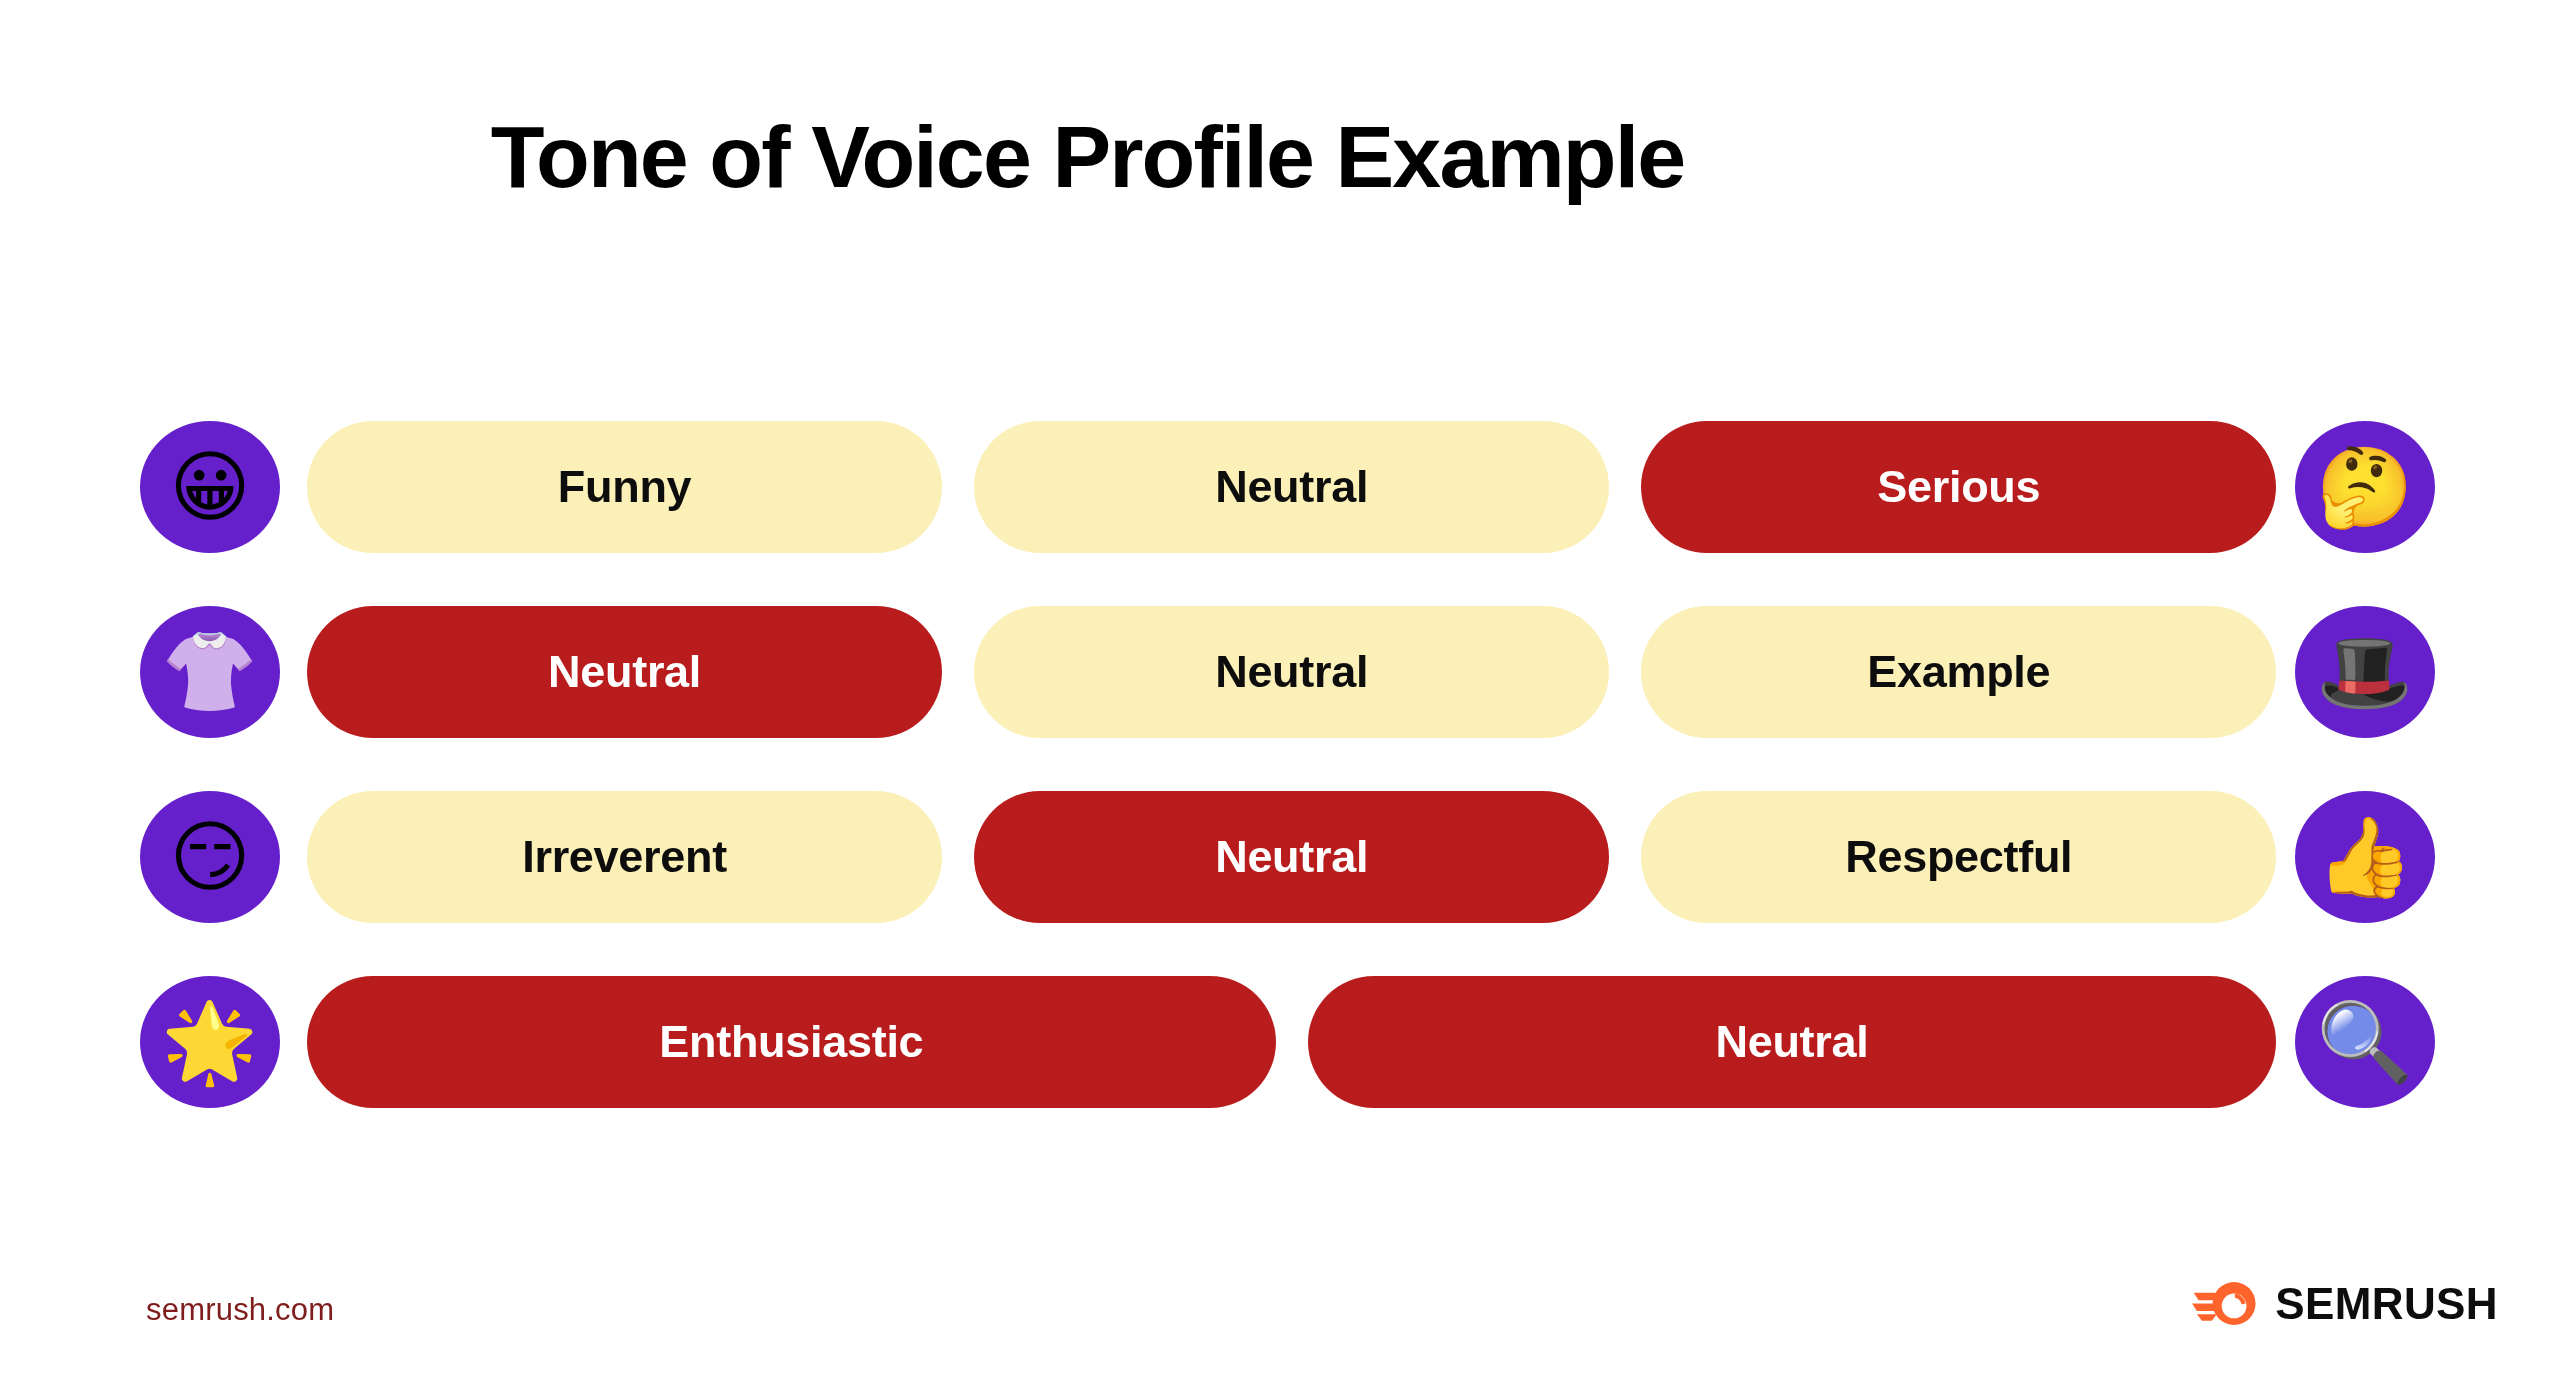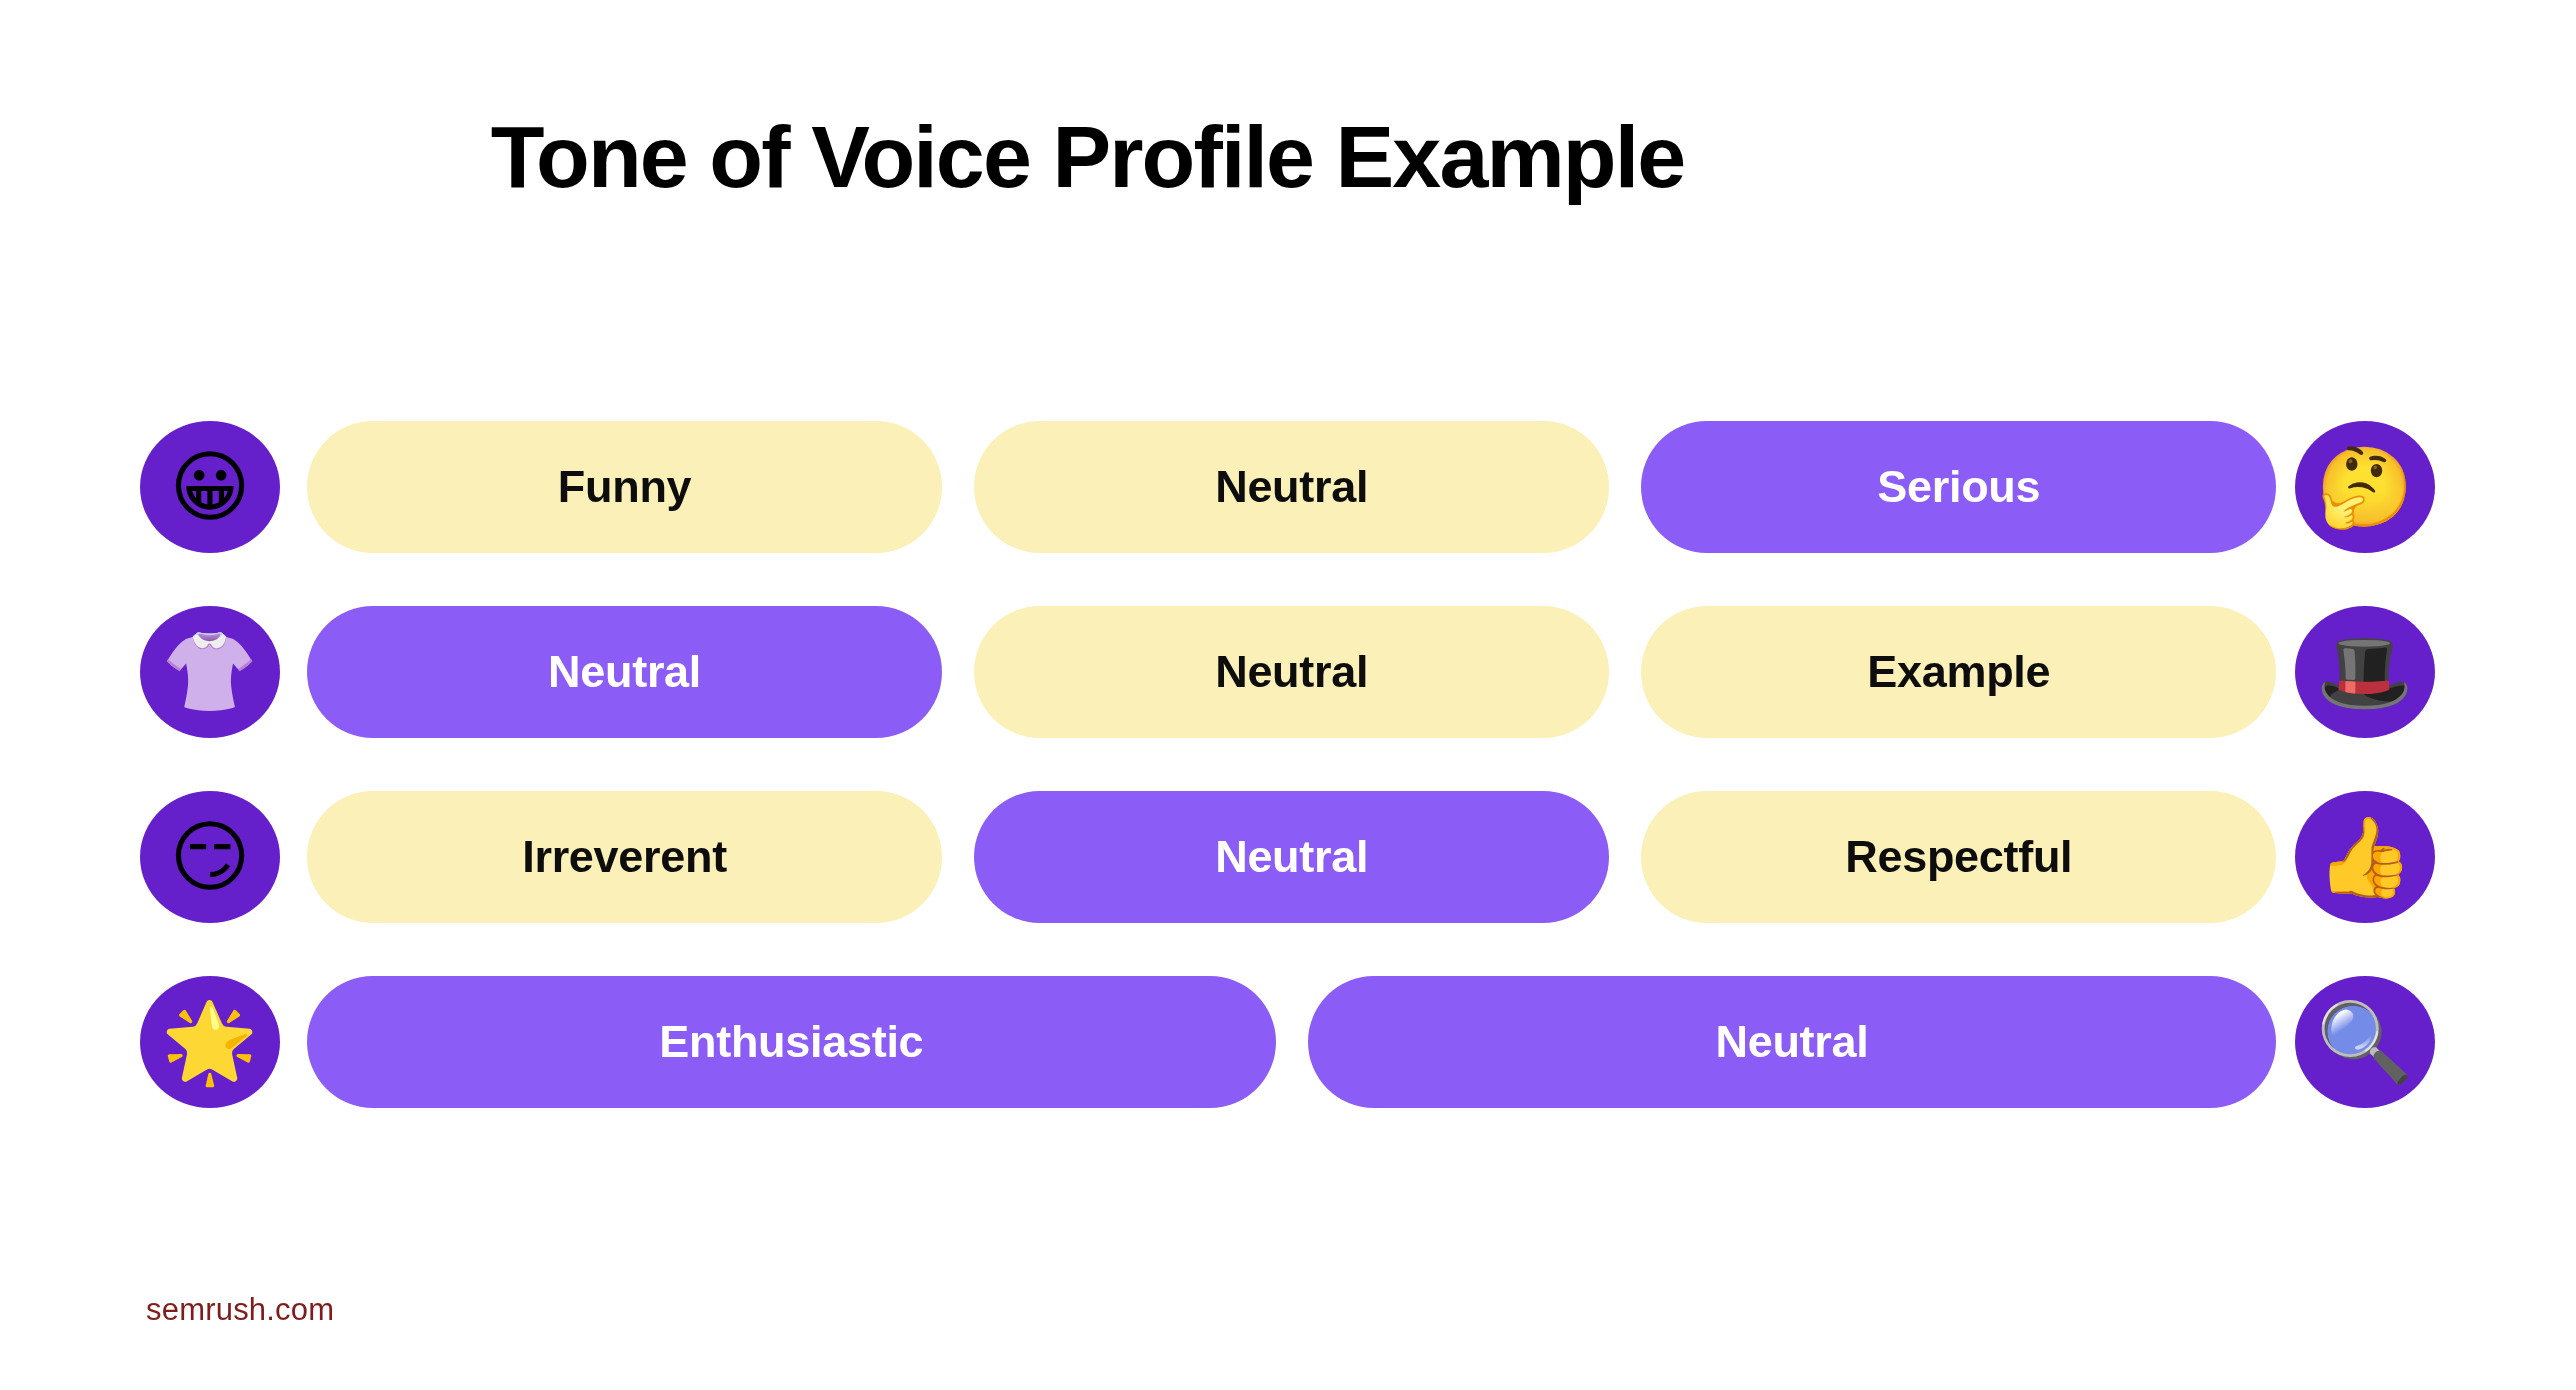--- a/index.html
+++ b/index.html
@@ -92,21 +92,21 @@
     text-align: center;
     box-sizing: border-box;
     padding: 0 17px;
   }
 
   .pill.cream {
     background: #FBF0B7;
     color: #0d0d0d;
   }
   .pill.purple {
-    background: #8b5cf6;
+    background: #b91c1c;
     color: #ffffff;
   }
 
   
   .footer-url {
     position: absolute;
     left: 146px;
     top: 1292px;
     font-size: 31px;
     font-weight: 400;
@@ -175,15 +175,28 @@
         <div class="pills">
           <div class="pill purple">Enthusiastic</div>
           <div class="pill purple">Neutral</div>
         </div>
         <div class="badge right">🔍</div>
       </div>
     </div>
 
   <div class="footer-url">semrush.com</div>
 
+  <div class="logo">
+    <svg class="logo-mark" viewBox="0 0 80 58" aria-hidden="true">
+      <g fill="#FF642D">
+        <path d="M2 16 L40 16 L30 25 L8 25 Z"></path>
+        <path d="M0 29 L34 29 L26 38 L6 38 Z"></path>
+        <path d="M6 42 L30 42 L24 50 L12 50 Z"></path>
+        <circle cx="51" cy="29" r="26"></circle>
+      </g>
+      <circle cx="51" cy="32" r="15" fill="#ffffff"></circle>
+      <path d="M52 17 a15 15 0 0 1 13 12 l-5 1 a10 10 0 0 0 -8 -8 z" fill="#FF642D"></path>
+    </svg>
+    <div class="logo-word">SEMRUSH</div>
+  </div>
 
 </div>
 
 
 </body></html>

